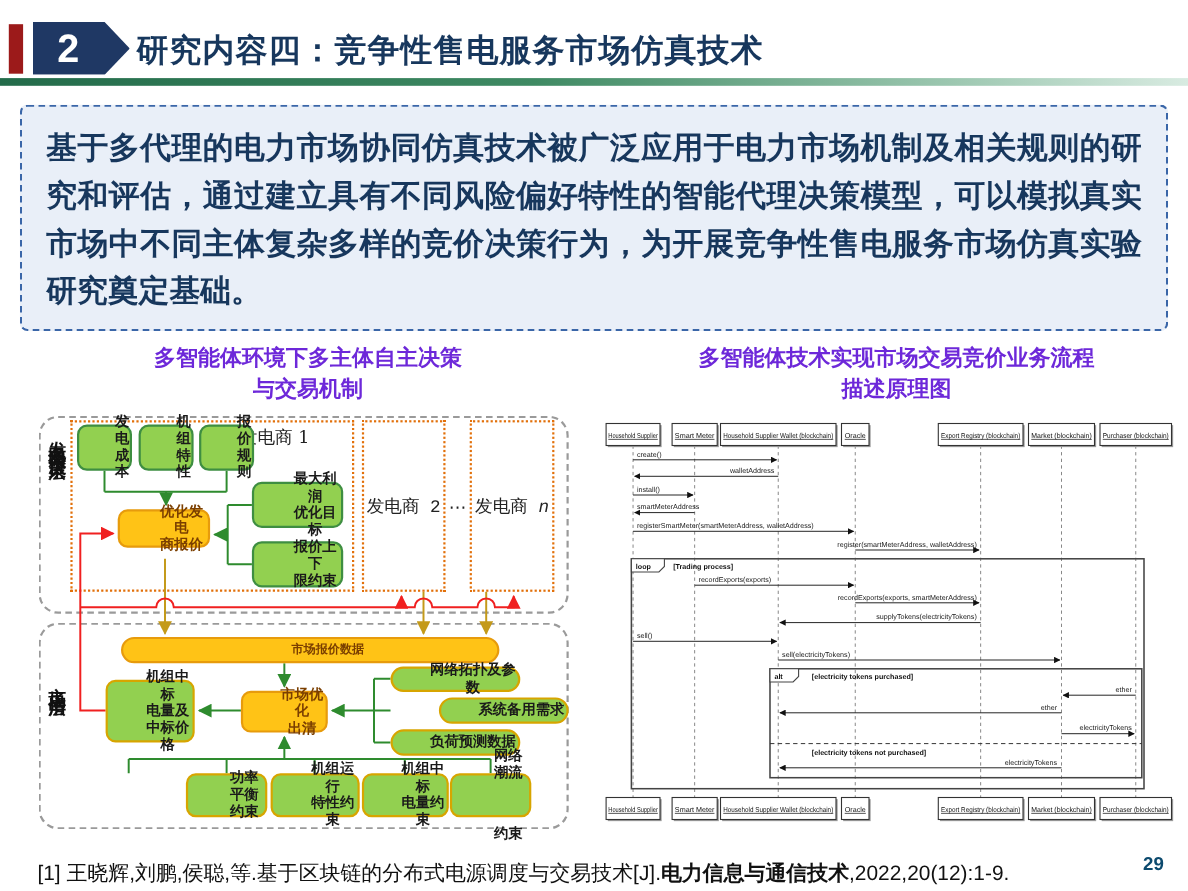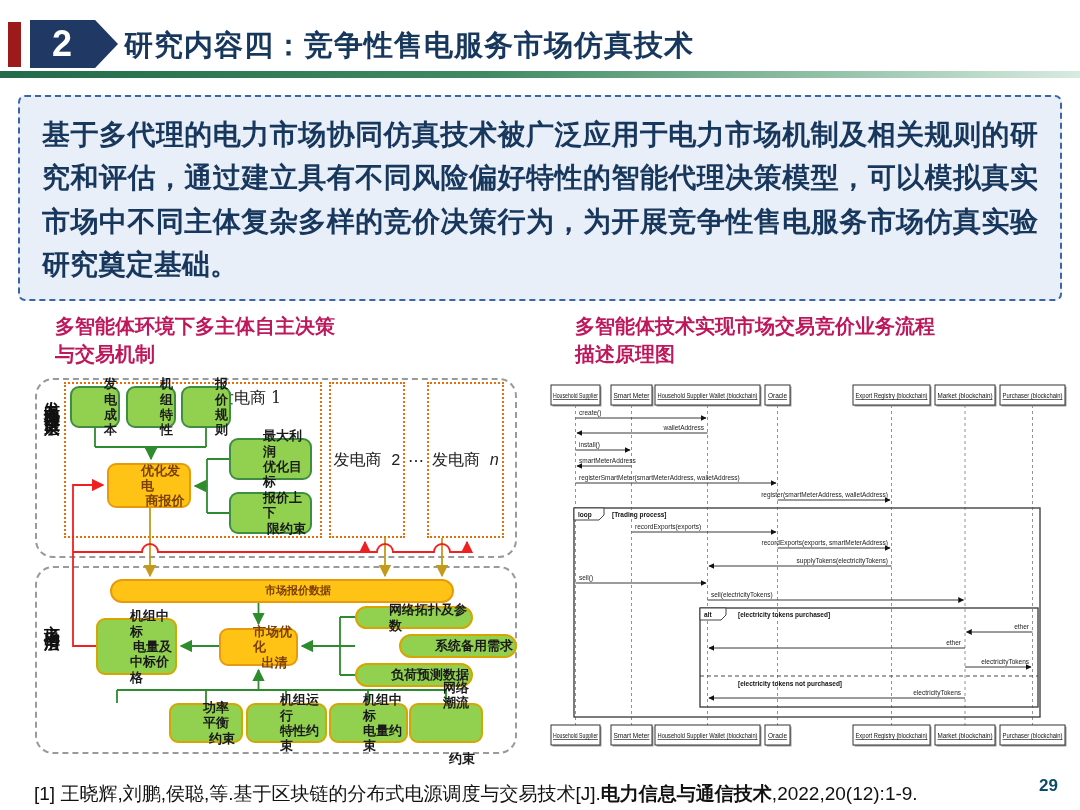--- a/index.html
+++ b/index.html
@@ -16,39 +16,39 @@
   .hd-line{position:absolute;left:0;top:71px;width:1080px;height:7px;
            background:linear-gradient(to right,#236b4a 0%,#3f8a63 45%,#9cc7b0 80%,#d8ebe1 100%);}
 
   
   .summary{position:absolute;left:18px;top:95px;width:1044px;height:206px;box-sizing:border-box;
            background:#E9EFF8;border:2px dashed #3A66A8;border-radius:7px;
            padding:16px 22px;}
   .summary p{margin:0;font-size:28px;font-weight:bold;color:#17375D;line-height:1.55;text-align:justify;}
 
   
-  .ptitle{position:absolute;top:312px;font-size:20px;font-weight:bold;color:#be185d;text-align:left;line-height:1.4;}
+  .ptitle{position:absolute;top:312px;font-size:20px;font-weight:bold;color:#6d28d9;text-align:center;line-height:1.4;}
   .ptitle.left{left:55px;width:450px;}
   .ptitle.right{left:575px;width:480px;}
 
   
   #left-diagram{position:absolute;left:30px;top:370px;width:515px;height:395px;
                 font-family:"DejaVu Serif","Liberation Serif",serif;}
   #left-diagram .lyr{position:absolute;border:2px dashed #9a9a9a;border-radius:18px;box-sizing:border-box;}
   .vlabel{position:absolute;writing-mode:vertical-rl;text-orientation:upright;
           font-size:16px;font-weight:bold;color:#111;letter-spacing:3px;}
   .gen-frame{position:absolute;border:2px dotted #E2700A;box-sizing:border-box;}
   .gen-frame.center{display:flex;align-items:center;justify-content:center;font-family:Liberation Mono, monospace;}
   .gen-label{font-size:16px;color:#222;}
   .gen1-label{position:absolute;left:188px;top:18px;font-size:16px;color:#222;}
   .dots{position:absolute;display:flex;align-items:center;justify-content:center;font-size:16px;color:#222;}
   #left-svg{position:absolute;left:0;top:0;z-index:2;}
   .dbox{position:absolute;z-index:3;box-sizing:border-box;display:flex;flex-direction:column;
         align-items:center;justify-content:center;border-radius:9px;
-        font-size:13px;font-weight:600;line-height:1.18;color:#1a1a1a;padding-left:32px;}
+        font-size:13px;font-weight:600;line-height:1.18;color:#1a1a1a;text-align:center;padding-left:32px;}
   .dbox.green{background:#92D050;border:2px solid #3E8E41;}
   .dbox.greeng{background:#92D050;border:2px solid #D7A500;}
   .dbox.gold{background:#FFC316;border:2px solid #E79B0C;color:#7B3F00;}
   .dbox.pill{border-radius:13px;}
 
   
   #right-diagram{position:absolute;left:548px;top:378px;}
   .actor-shadow{fill:#9a9a9a;}
   .actor-box{fill:#ffffff;stroke:#333;stroke-width:1;}
   .actor-text{font:6.5px "Liberation Sans",sans-serif;fill:#111;text-decoration:underline;text-anchor:middle;}
@@ -151,21 +151,21 @@
         <span>成本</span>
       </div>
     <div class="dbox green" style="left:96px;top:16px;width:50px;height:42px;">
       <span>机组</span>
         <span>特性</span>
       </div>
     <div class="dbox green" style="left:151px;top:16px;width:50px;height:42px;">
       <span>报价</span>
         <span>规则</span>
       </div>
-    <div class="dbox gold" style="left:77px;top:93px;width:84px;height:45px;">
+    <div class="dbox gold" style="left:77px;top:93px;width:84px;height:35px;">
       <span>优化发电</span>
         <span>商报价</span>
       </div>
     <div class="dbox green" style="left:199px;top:68px;width:83px;height:42px;">
       <span>最大利润</span>
         <span>优化目标</span>
       </div>
     <div class="dbox green" style="left:199px;top:122px;width:83px;height:42px;">
       <span>报价上下</span>
         <span>限约束</span>

